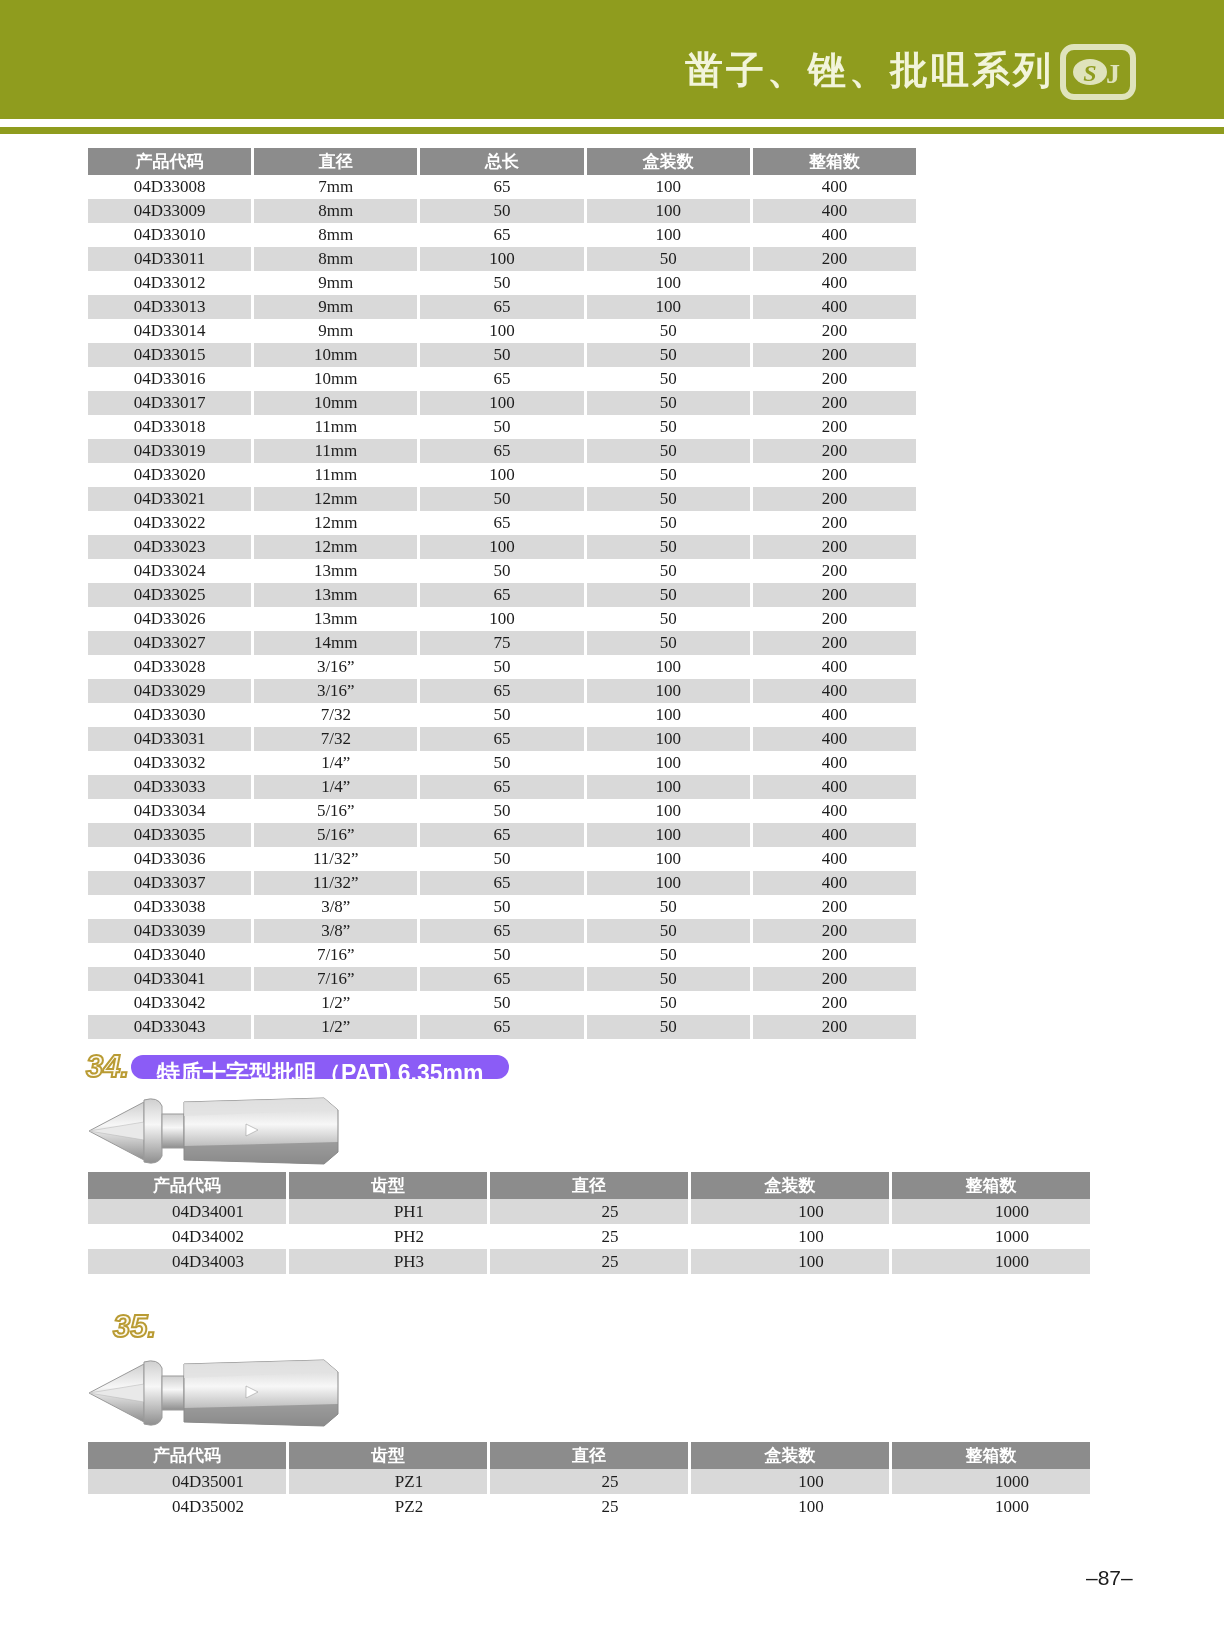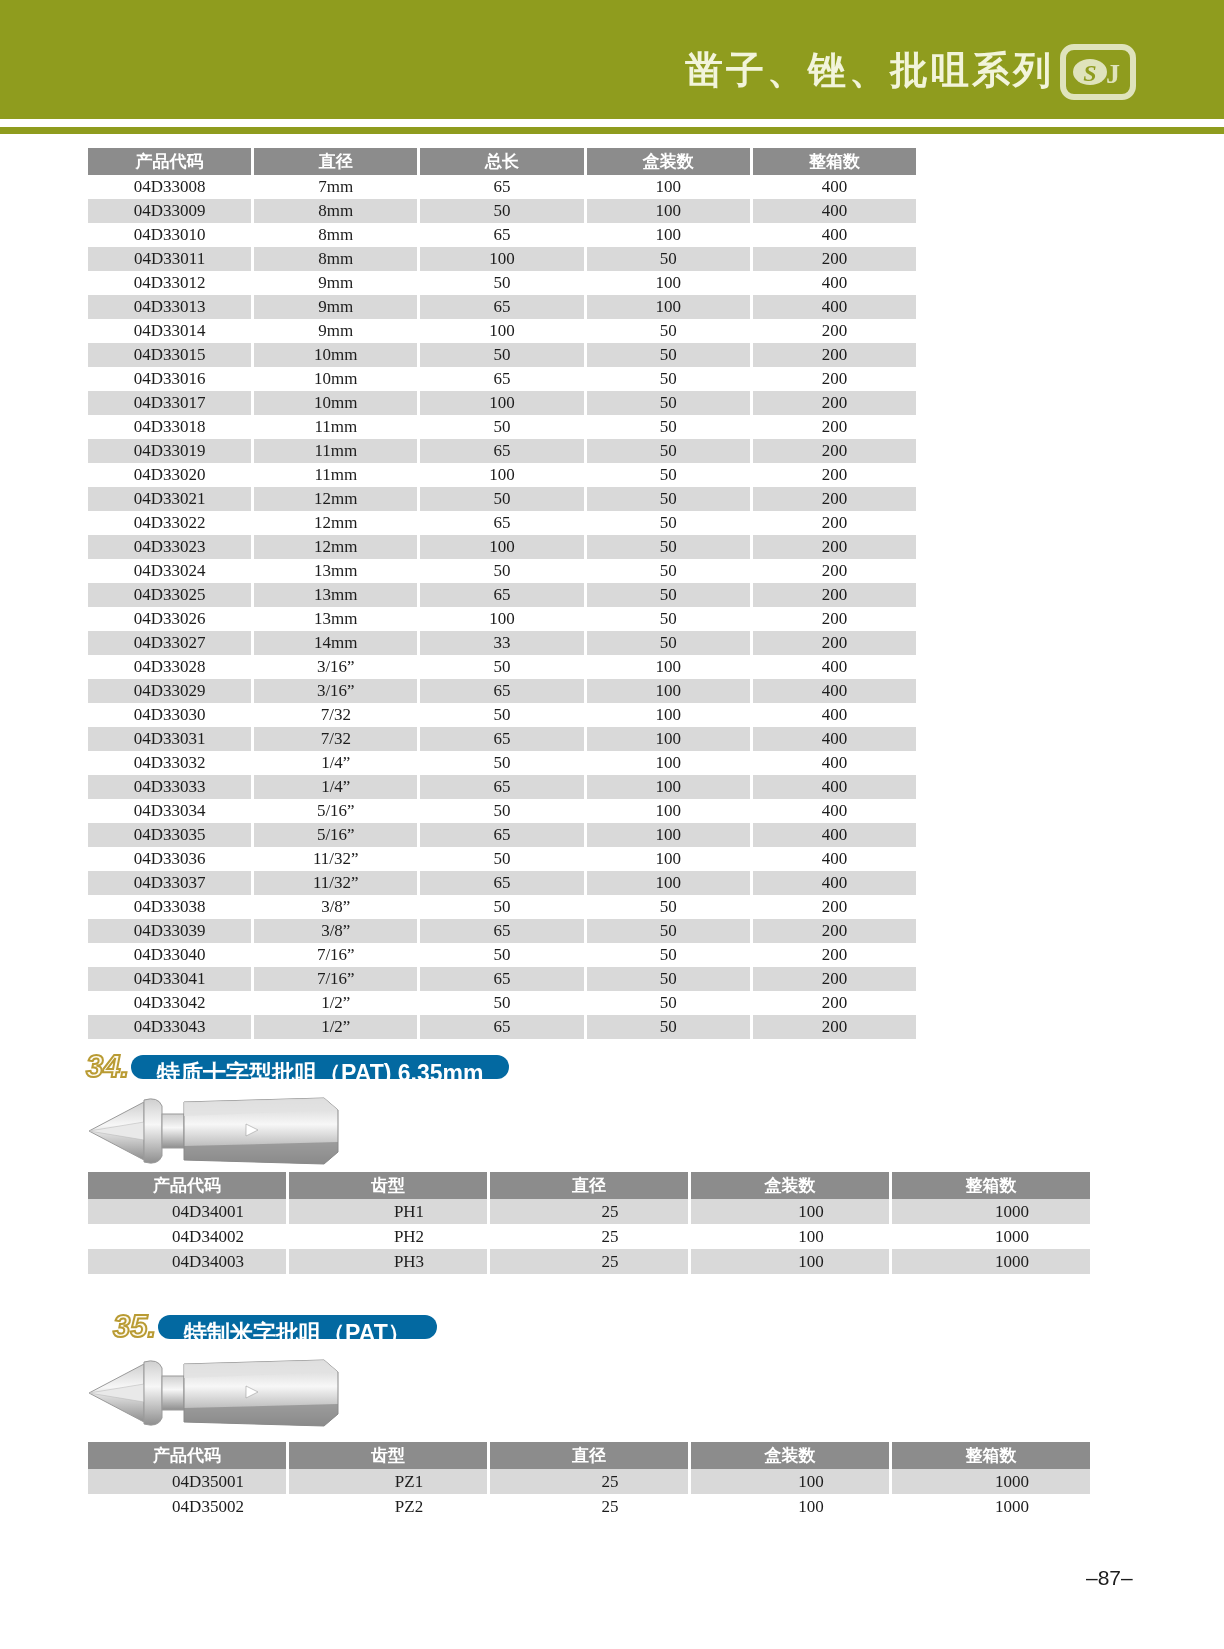--- a/index.html
+++ b/index.html
@@ -32,21 +32,21 @@
   .trow.gray .tcell { background:#d9d9d9; }
 
   
   .section-banner { position:absolute; display:flex; align-items:center;justify-content:space-between; }
   .sec-num {
     font-size:31px; font-weight:bold; font-style:italic;
     color:#fdf9ec; -webkit-text-stroke:2px #b99b33;
     margin-right:2px; line-height:34px;
   }
   .pill {
-    background:#0369a1; border-radius:19px; color:#ffffff; font-weight:bold;
+    background:#8b5cf6; border-radius:19px; color:#ffffff; font-weight:bold;
     font-size:23px; height:24px; line-height:36px; padding:0 26px; white-space:nowrap;
   }
 
   
   .bit-img { position:absolute; width:258px; height:82px; }
 
   
   .page-num {
     position:absolute; left:1086px; top:1566px; font-size:21px; color:#1c1c1c;
     font-family:"Liberation Sans", sans-serif;
@@ -204,21 +204,21 @@
       <div class="trow">
         <div class="tcell">04D33026</div>
         <div class="tcell">13mm</div>
         <div class="tcell">100</div>
         <div class="tcell">50</div>
         <div class="tcell">200</div>
       </div>
       <div class="trow gray">
         <div class="tcell">04D33027</div>
         <div class="tcell">14mm</div>
-        <div class="tcell">33</div>
+        <div class="tcell">75</div>
         <div class="tcell">50</div>
         <div class="tcell">200</div>
       </div>
       <div class="trow">
         <div class="tcell">04D33028</div>
         <div class="tcell">3/16”</div>
         <div class="tcell">50</div>
         <div class="tcell">100</div>
         <div class="tcell">400</div>
       </div>
@@ -381,21 +381,20 @@
         <div class="tcell">PH3</div>
         <div class="tcell">25</div>
         <div class="tcell">100</div>
         <div class="tcell">1000</div>
       </div>
     </div>
 </div>
 
 <div class="section-banner" style="left:78px; top:1310px;margin-left:35px;">
   <span class="sec-num">35.</span>
-  <span class="pill">特制米字批咀（PAT）</span>
 </div>
 
 <svg class="bit-img" style="left:86px; top:1352px;" viewBox="0 0 258 82">
   <polygon points="3,41 58,12 58,70" fill="url(#gm)" stroke="#9a9a9a" stroke-width="1"></polygon>
   <polygon points="3,41 58,32 58,50" fill="#e9e9e9" stroke="#b5b5b5" stroke-width="0.5"></polygon>
   <path d="M58,10 q14,-4 18,6 l0,50 q-4,10 -18,6 Z" fill="url(#gm)" stroke="#9a9a9a" stroke-width="1"></path>
   <rect x="76" y="24" width="22" height="34" fill="url(#gm)" stroke="#9a9a9a" stroke-width="1"></rect>
   <polygon points="98,12 238,8 252,20 252,62 238,74 98,70" fill="url(#gm)" stroke="#8a8a8a" stroke-width="1"></polygon>
   <polygon points="98,12 238,8 252,20 98,26" fill="#e2e2e2" opacity="0.8"></polygon>
   <polygon points="98,56 252,52 252,62 238,74 98,70" fill="#898989" opacity="0.7"></polygon>

